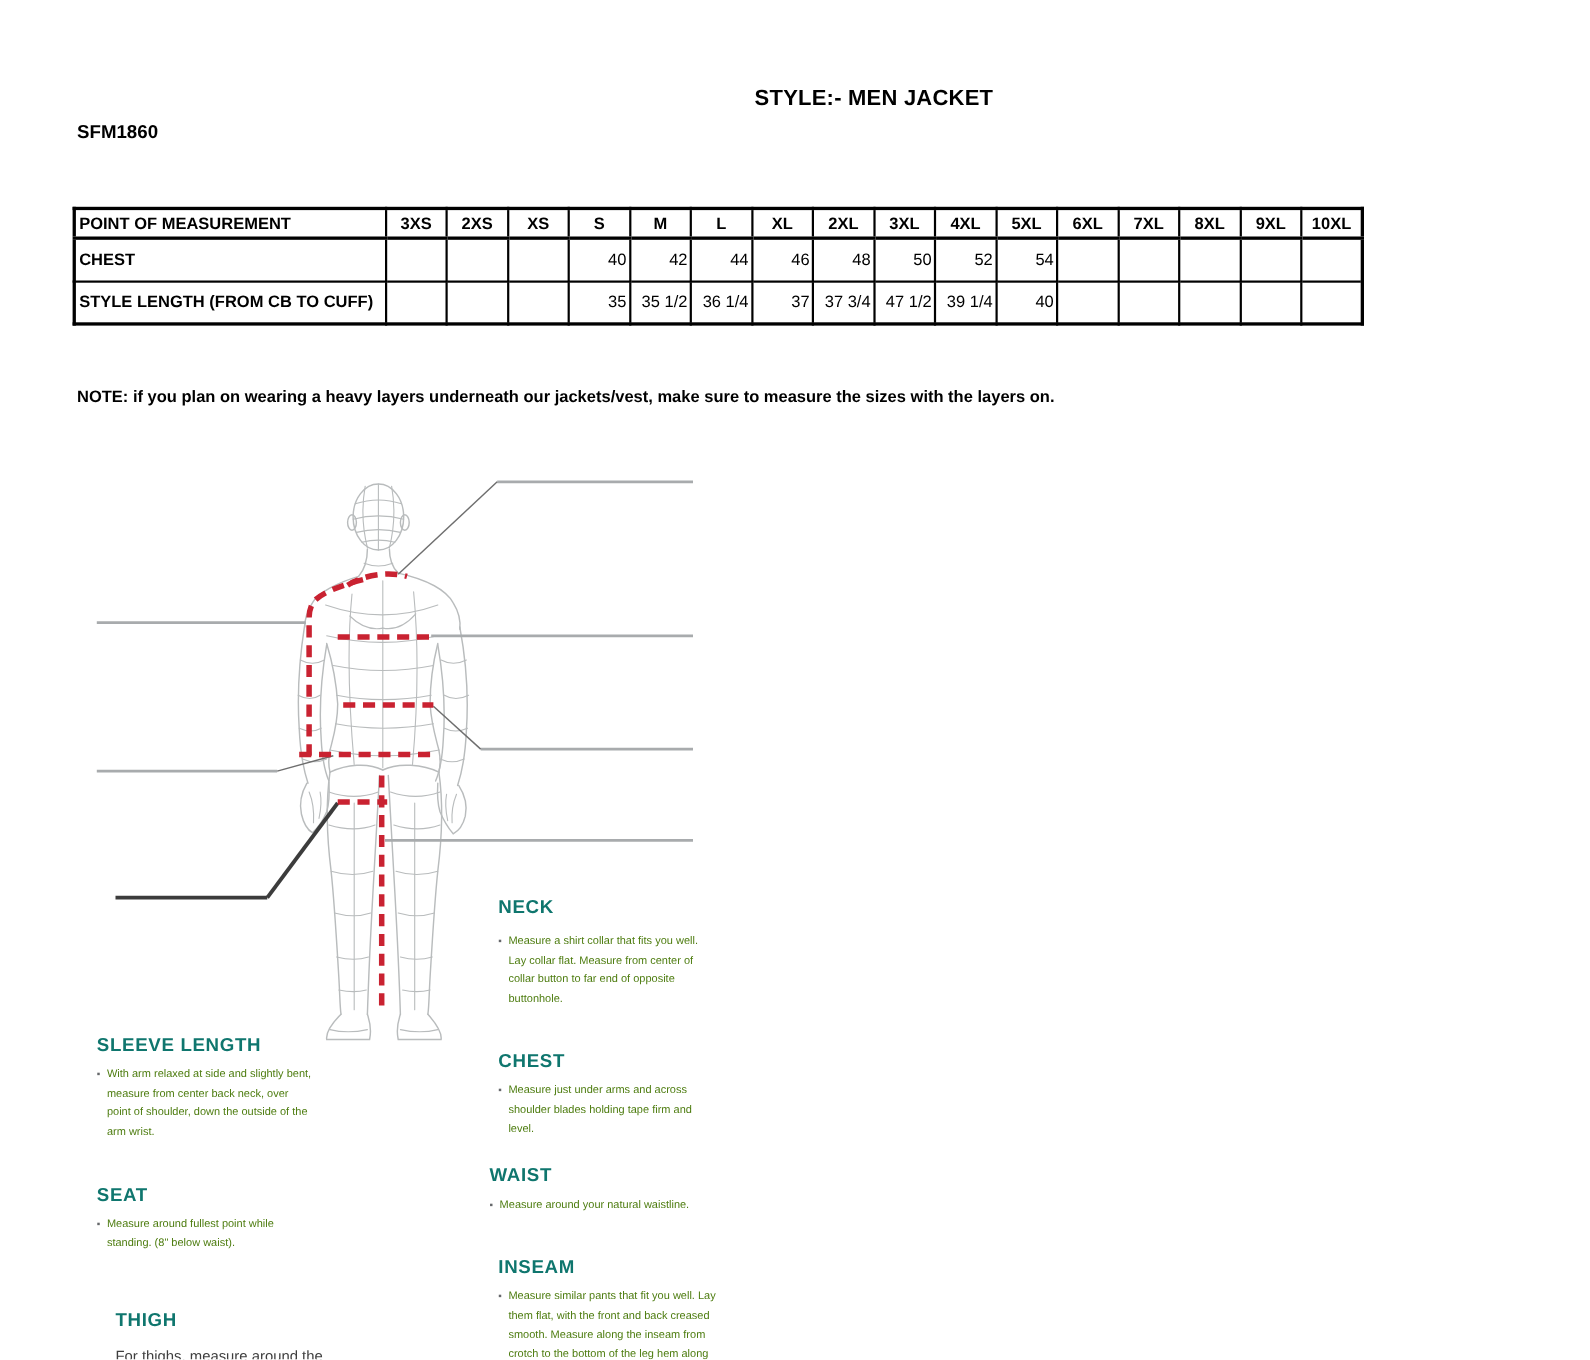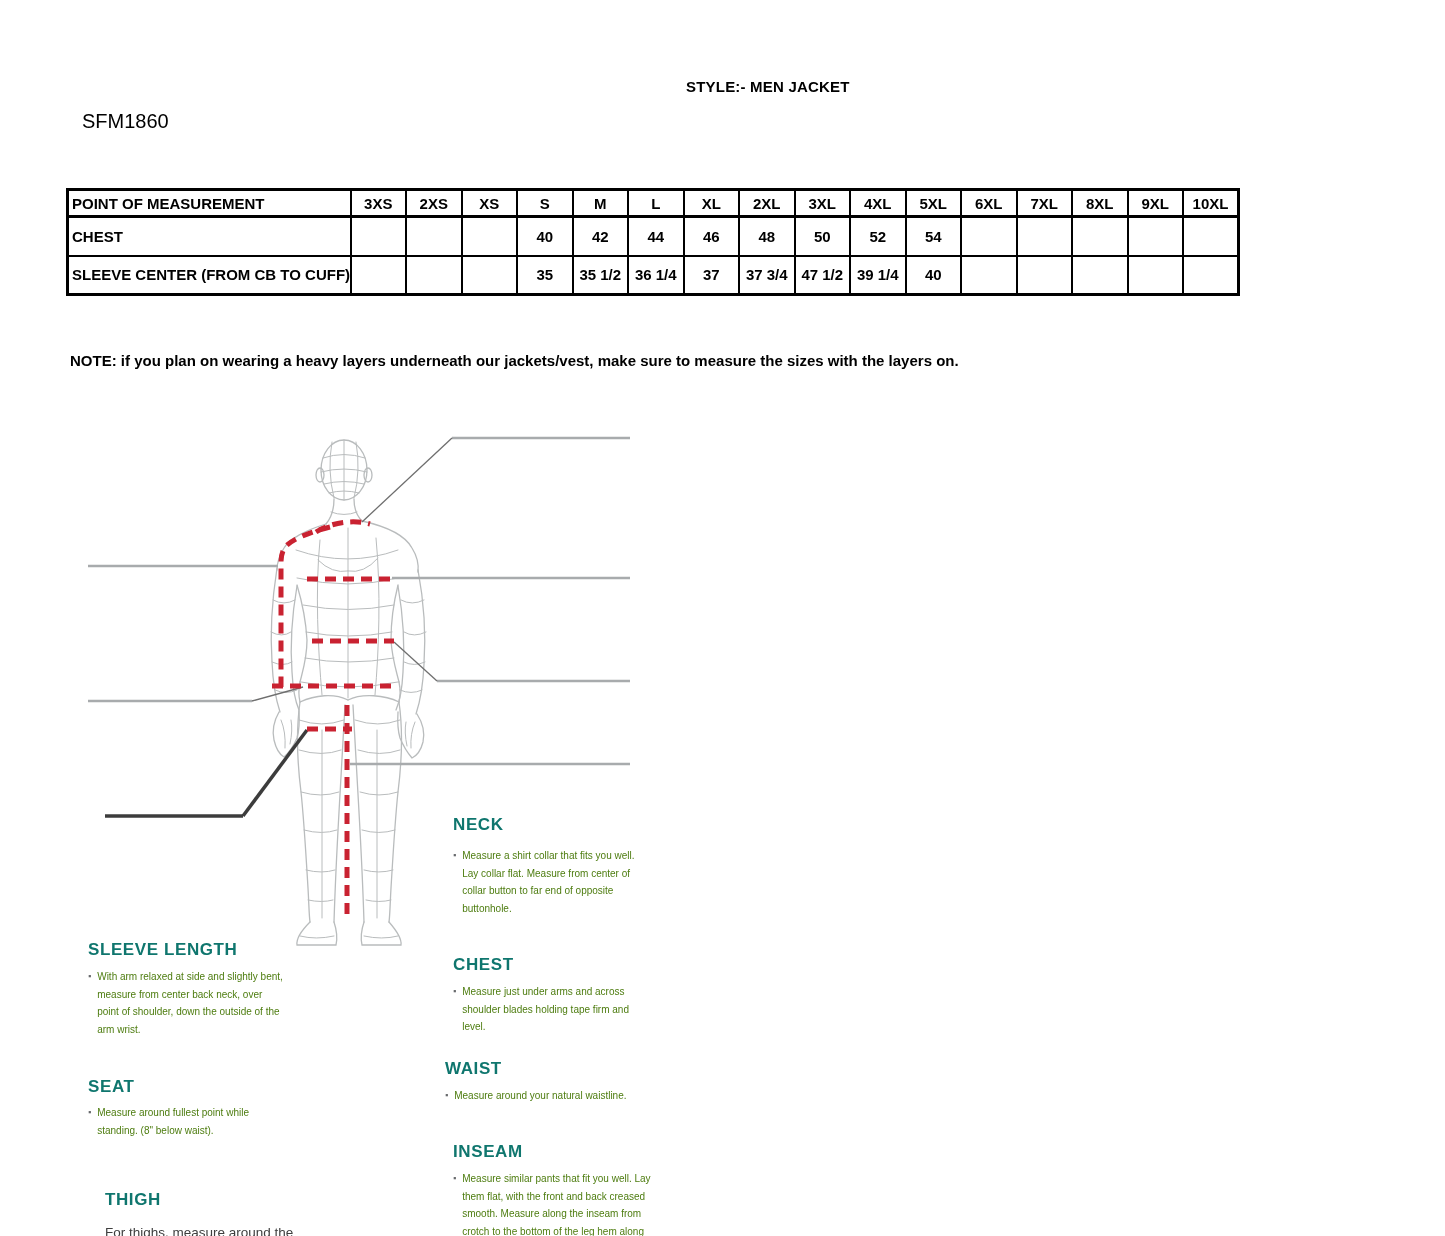--- a/index.html
+++ b/index.html
@@ -1,32 +1,32 @@
 <!DOCTYPE html>
 <html><head>
 <meta charset="utf-8">
 <style>
   * { margin:0; padding:0; box-sizing:border-box; }
   html,body { background:#ffffff; }
   body { font-family:"Liberation Sans", sans-serif; color:#000; }
   .doc { position:relative; width:1445px; height:1236px; background:#fff; overflow:hidden; }
 
   
-  .style-title { position:absolute; left:686px; top:78px; font-size:15px; font-weight:bold; letter-spacing:0.2px;text-align:right; }
-  .style-code  { position:absolute; left:82px;  top:110px; font-size:20px; font-weight:normal; }
+  .style-title { position:absolute; left:686px; top:78px; font-size:20px; font-weight:bold; letter-spacing:0.2px;text-align:right; }
+  .style-code  { position:absolute; left:70px;  top:110px; font-size:17px; font-weight:bold; }
   .note-line   { position:absolute; left:70px;  top:352px; font-size:15px; font-weight:bold; }
 
   
   .chart-wrap { position:absolute; left:66px; top:188px; width:1174px; }
   table.size-chart { width:100%; border-collapse:collapse; table-layout:fixed; border:3px solid #000; }
   table.size-chart th, table.size-chart td { border:2px solid #000; font-size:15px; overflow:hidden; white-space:nowrap; }
   table.size-chart th { height:27px; font-weight:bold; padding:1px 2px; }
   table.size-chart th.pom { text-align:left; padding-left:3px; }
   table.size-chart thead th { border-bottom:3px solid #000; }
-  table.size-chart td { height:39px; text-align:center; font-weight:bold; padding:1px 2px; }
+  table.size-chart td { height:39px; text-align:right; font-weight:normal; padding:1px 2px; }
   table.size-chart td.pom { text-align:left; font-weight:bold; padding-left:3px; }
 
   
   .guide { position:absolute; left:0; top:400px; width:700px; height:580px; }
   .guide svg { position:absolute; left:0; top:0; }
 
   .gsec { position:absolute; }
   .gsec-title { font-size:17px; font-weight:bold; letter-spacing:0.6px; color:#0f766e; }
   .gsec-body { display:flex; margin-top:2px; }
   .bullet { font-size:9px; color:#66686b; line-height:17.5px; margin-right:6px; flex:none; }
@@ -93,21 +93,21 @@
             <td>50</td>
             <td>52</td>
             <td>54</td>
             <td></td>
             <td></td>
             <td></td>
             <td></td>
             <td></td>
           </tr>
           <tr>
-            <td class="pom">SLEEVE CENTER (FROM CB TO CUFF)</td>
+            <td class="pom">STYLE LENGTH (FROM CB TO CUFF)</td>
             <td></td>
             <td></td>
             <td></td>
             <td>35</td>
             <td>35 1/2</td>
             <td>36 1/4</td>
             <td>37</td>
             <td>37 3/4</td>
             <td>47 1/2</td>
             <td>39 1/4</td>

